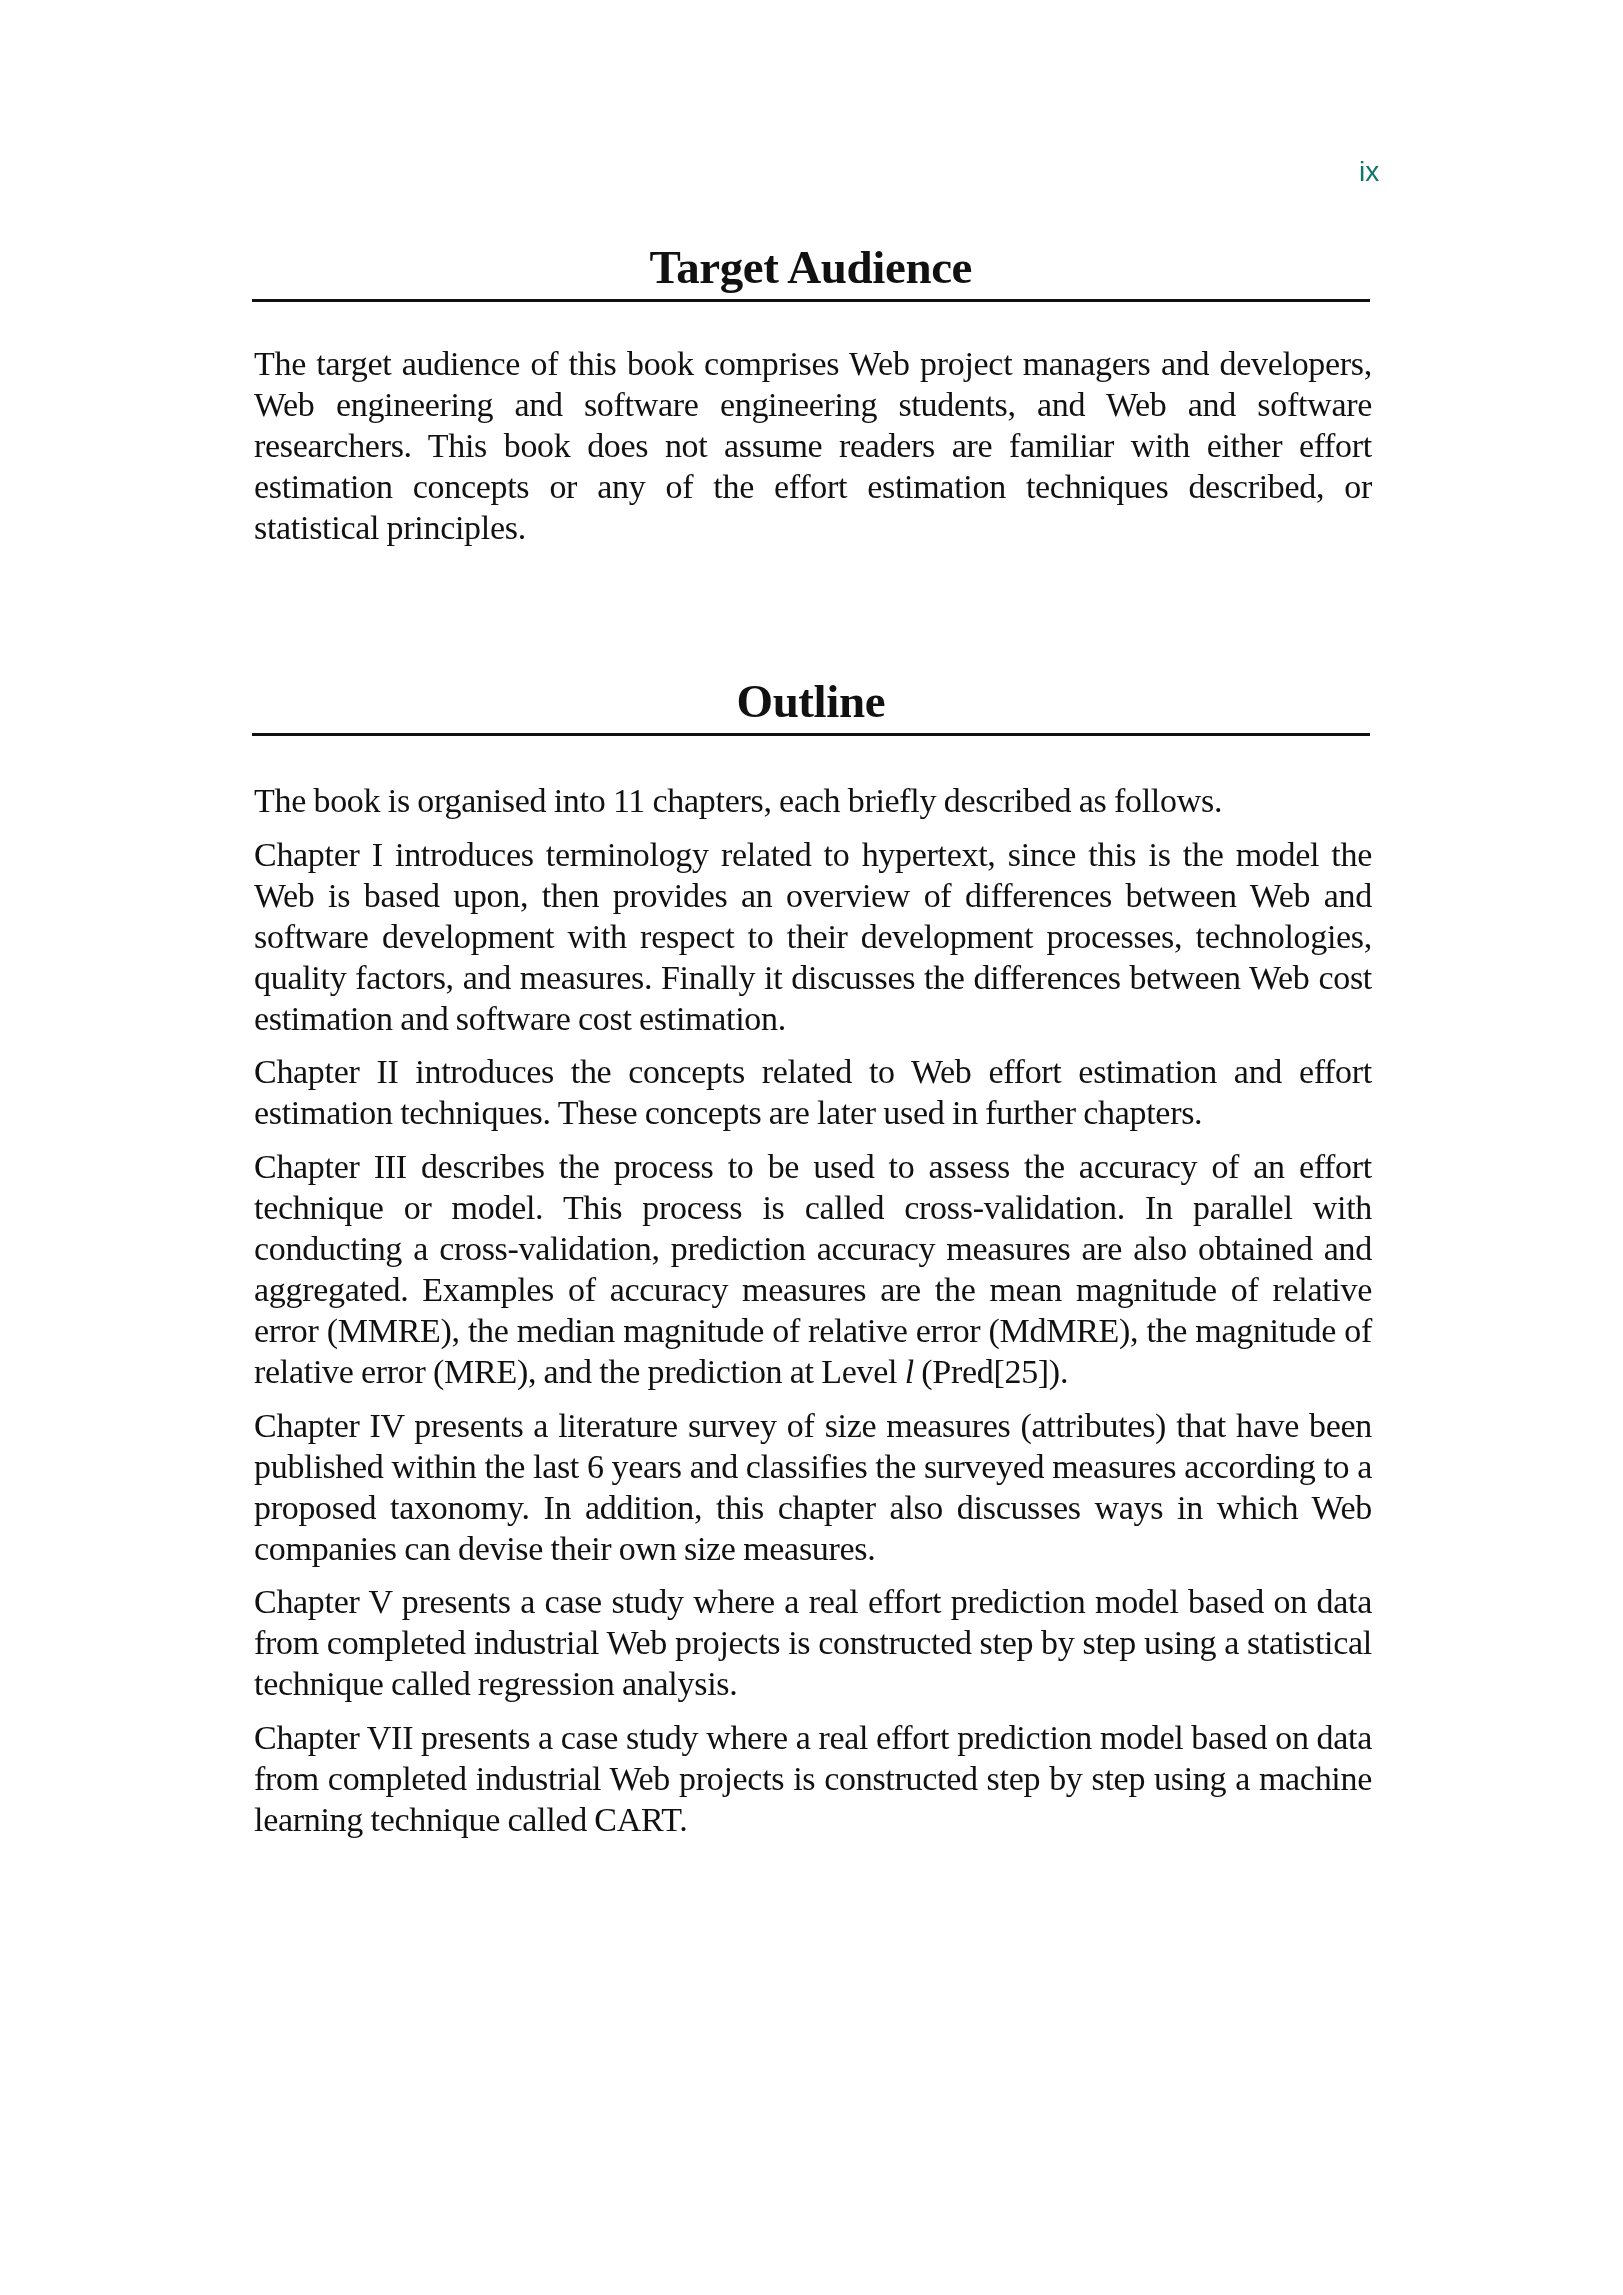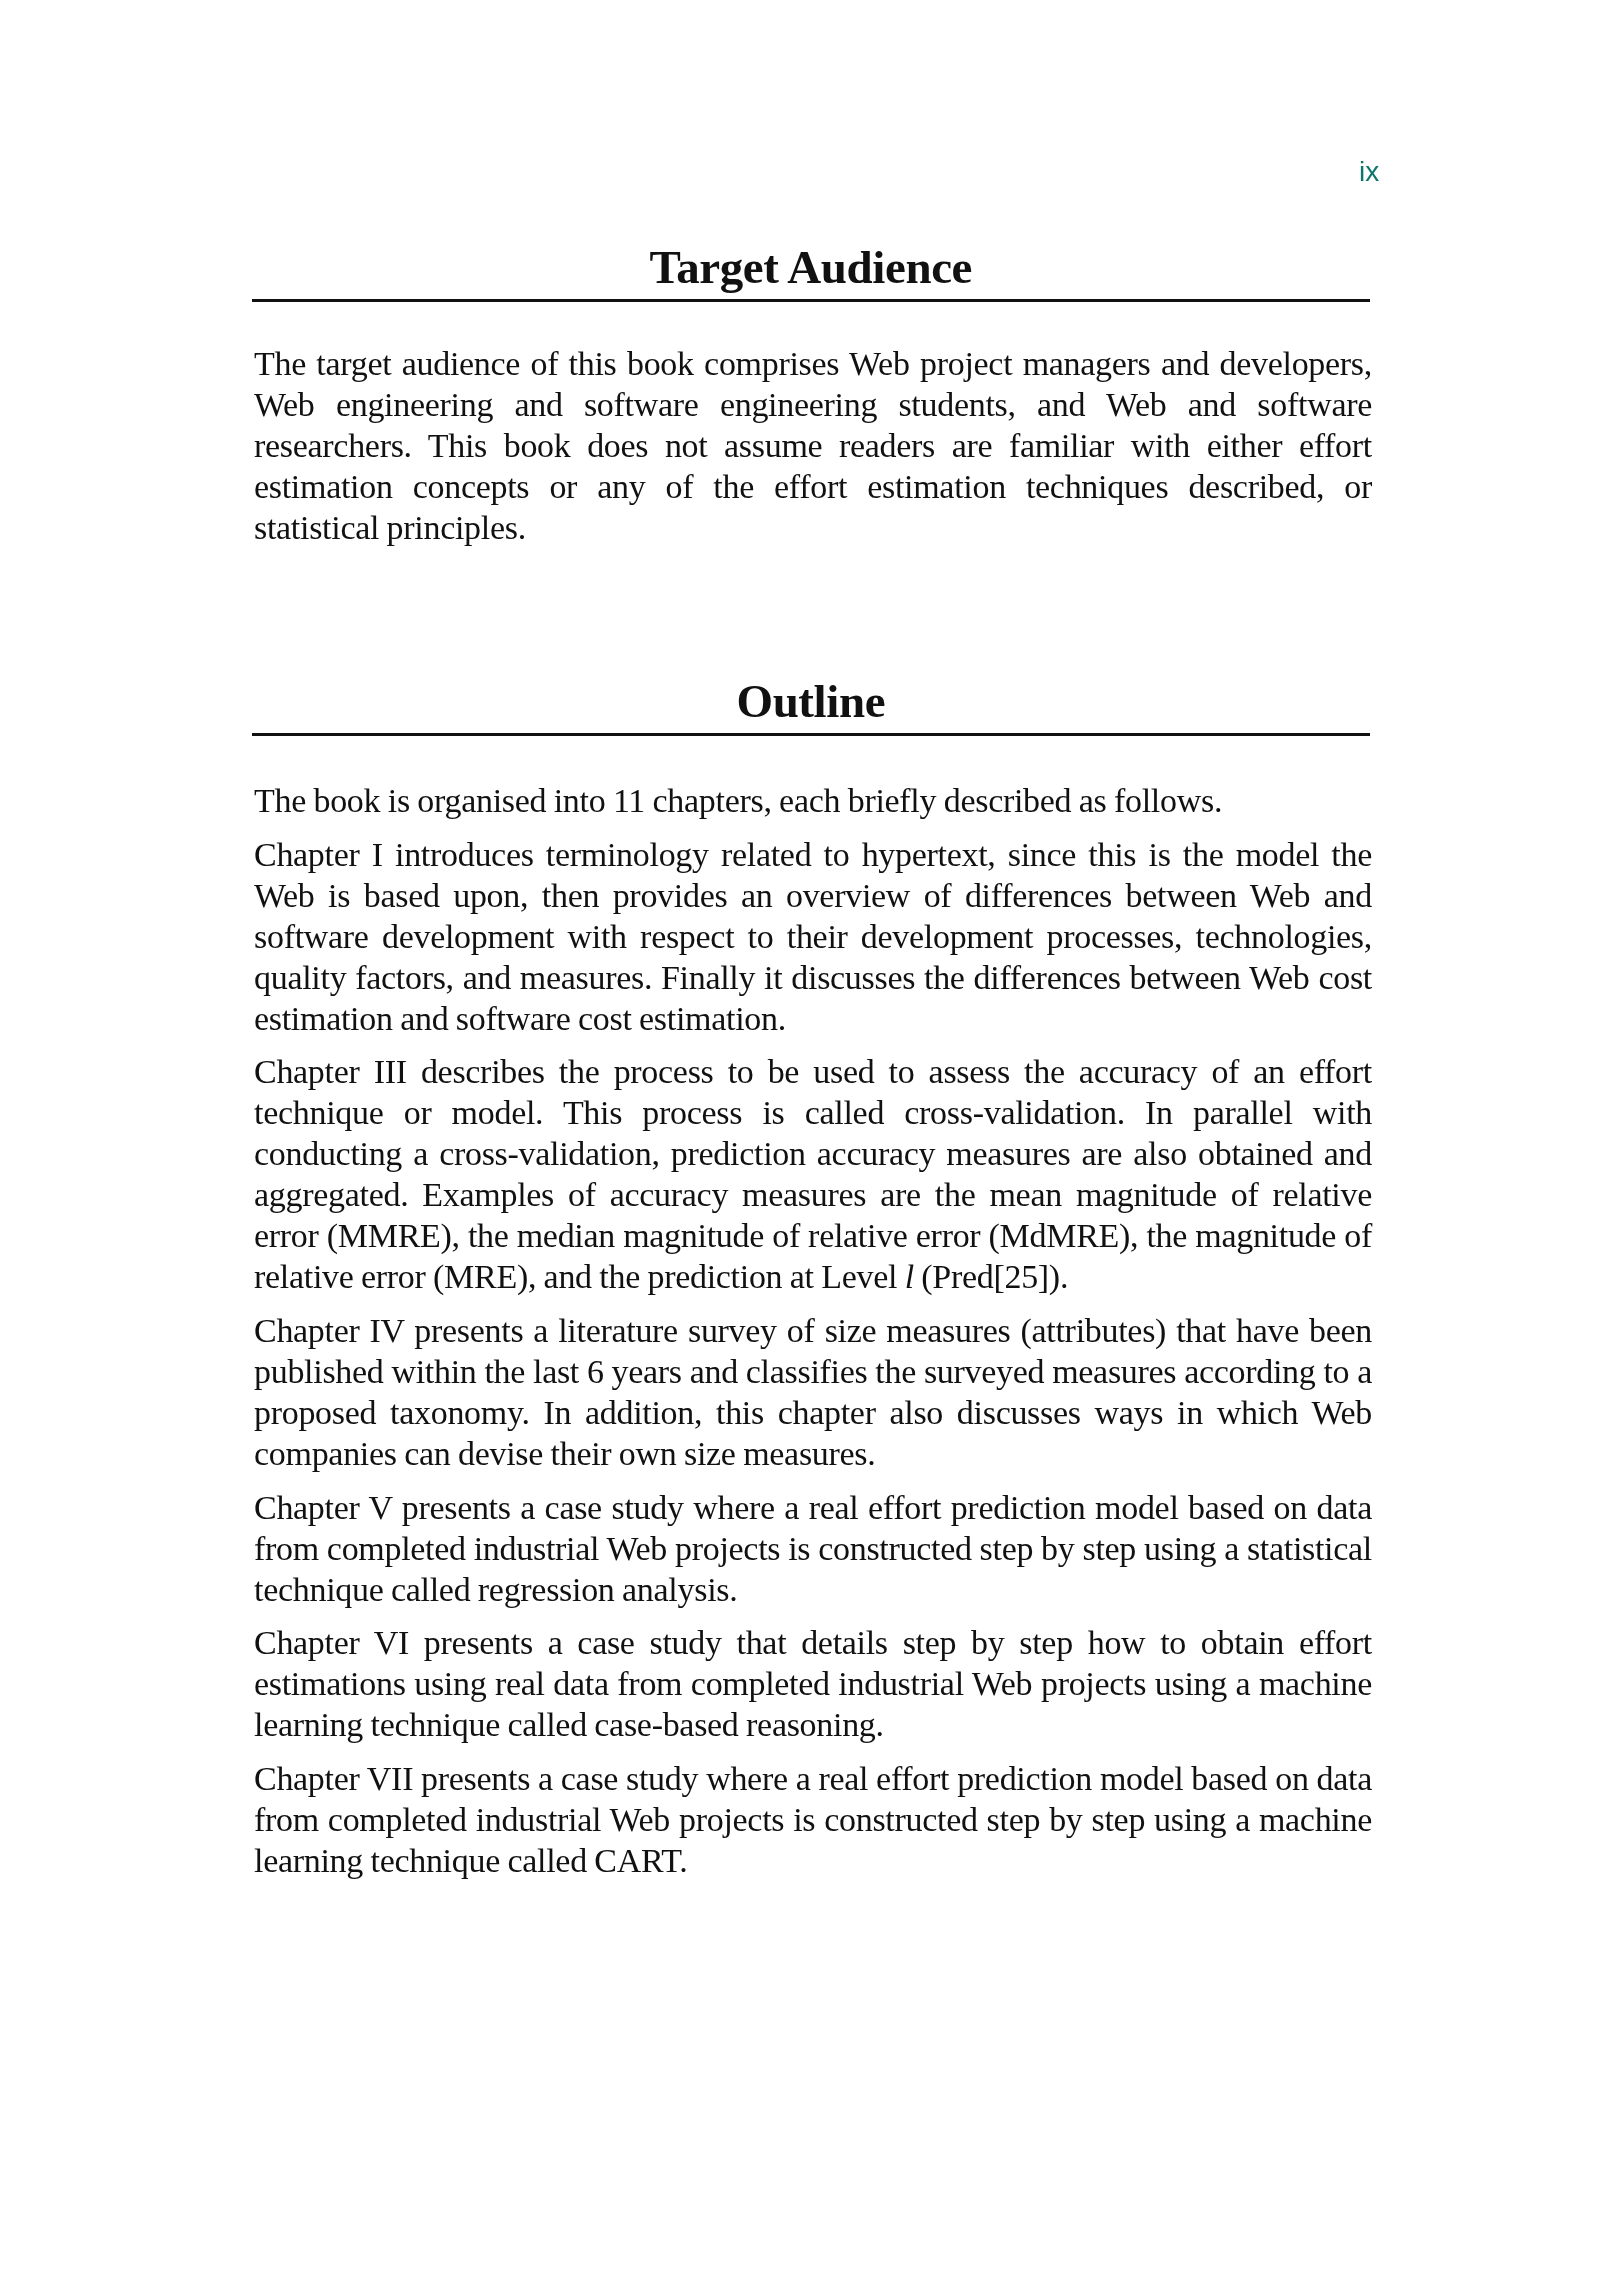--- a/index.html
+++ b/index.html
@@ -62,19 +62,19 @@
 
 <div class="column body-text" id="audience-body">
   <p>The target audience of this book comprises Web project managers and developers, Web engineering and software engineering students, and Web and software researchers. This book does not assume readers are familiar with either effort estimation concepts or any of the effort estimation techniques described, or statistical principles.</p>
 </div>
 
 <h2 class="column section-heading" id="section-outline">Outline</h2>
 
 <div class="column body-text" id="outline-body">
   <p>The book is organised into 11 chapters, each briefly described as follows.</p>
   <p>Chapter I introduces terminology related to hypertext, since this is the model the Web is based upon, then provides an overview of differences between Web and software development with respect to their development processes, technologies, quality factors, and measures. Finally it discusses the differences between Web cost estimation and software cost estimation.</p>
+  <p>Chapter II introduces the concepts related to Web effort estimation and effort estimation techniques. These concepts are later used in further chapters.</p>
   <p><span>Chapter III describes the process to be used to assess the accuracy of an effort technique or model. This process is called cross-validation. In parallel with conducting a cross-validation, prediction accuracy measures are also obtained and aggregated. Examples of accuracy measures are the mean magnitude of relative error (MMRE), the median magnitude of relative error (MdMRE), the magnitude of relative error (MRE), and the prediction at Level </span><em>l</em><span> (Pred[25]).</span></p>
   <p>Chapter IV presents a literature survey of size measures (attributes) that have been published within the last 6 years and classifies the surveyed measures according to a proposed taxonomy. In addition, this chapter also discusses ways in which Web companies can devise their own size measures.</p>
   <p>Chapter V presents a case study where a real effort prediction model based on data from completed industrial Web projects is constructed step by step using a statistical technique called regression analysis.</p>
-  <p>Chapter VI presents a case study that details step by step how to obtain effort estimations using real data from completed industrial Web projects using a machine learning technique called case-based reasoning.</p>
   <p>Chapter VII presents a case study where a real effort prediction model based on data from completed industrial Web projects is constructed step by step using a machine learning technique called CART.</p>
 </div>
 
 
 </body></html>

